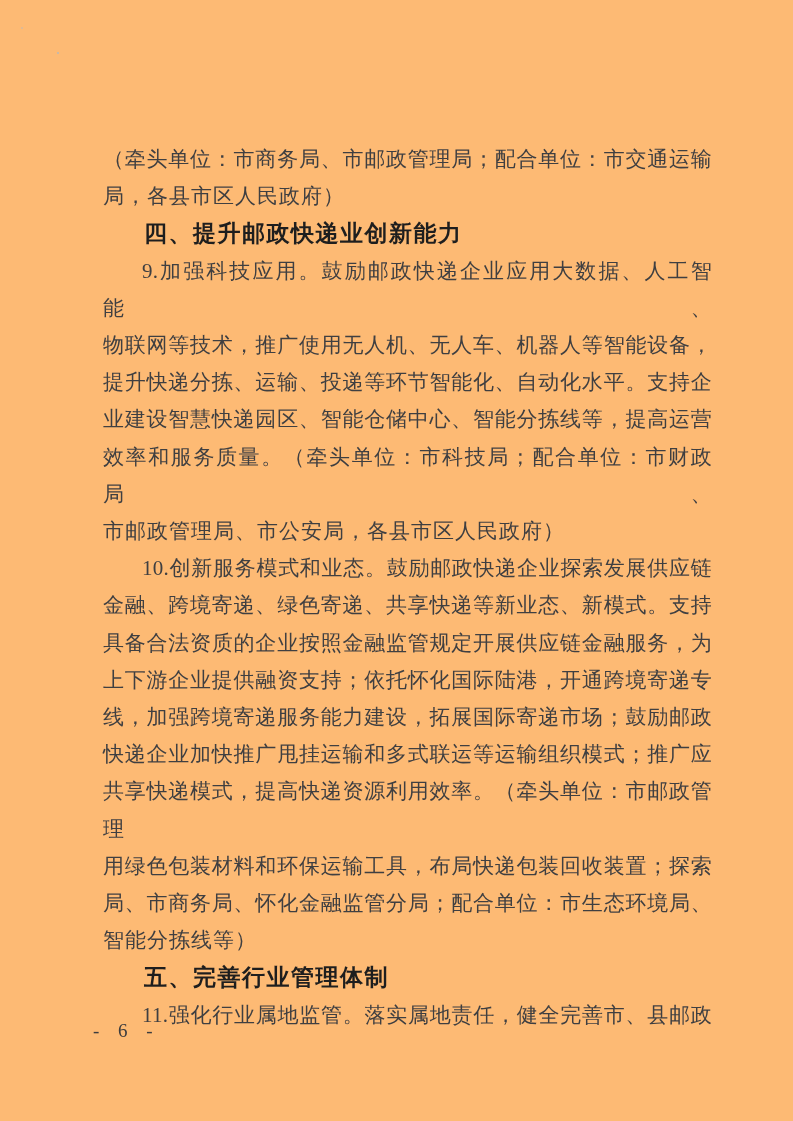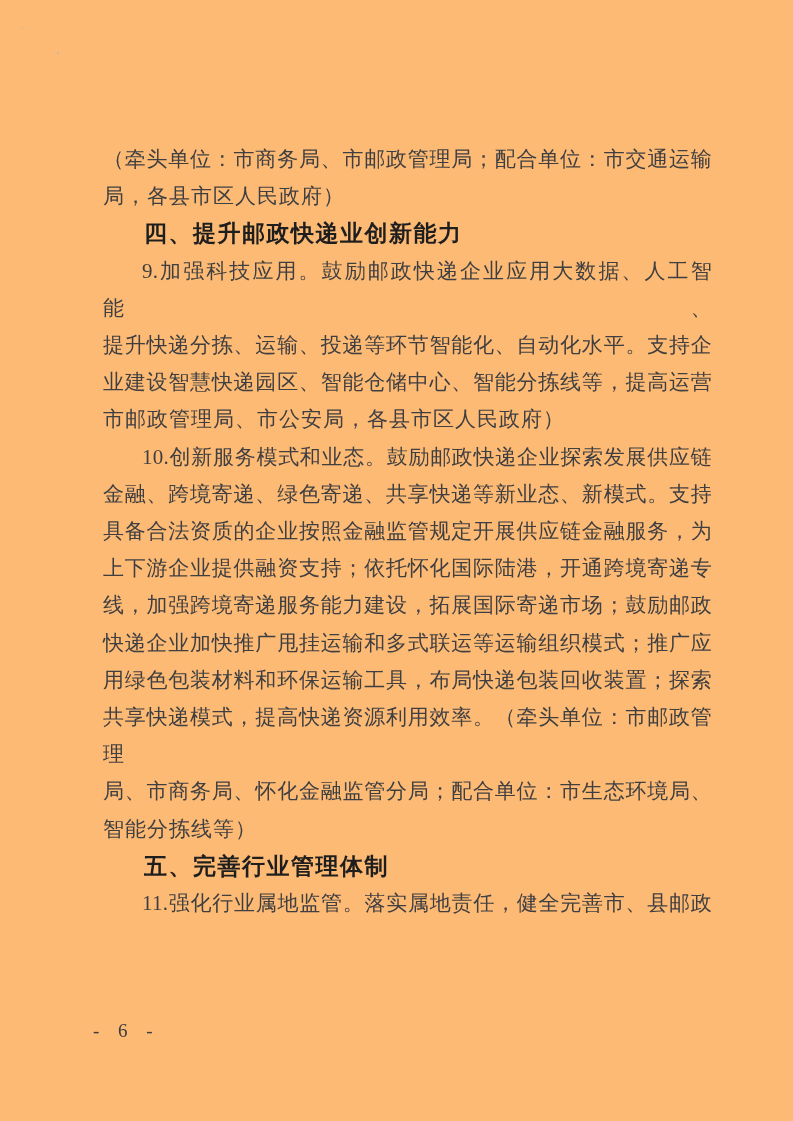--- a/index.html
+++ b/index.html
@@ -72,31 +72,33 @@
 
 <div class="page">
   <span class="speck speck-1"></span>
   <span class="speck speck-2"></span>
 
   <div class="content" id="doc-content">
       <div class="line body">（牵头单位：市商务局、市邮政管理局；配合单位：市交通运输</div>
       <div class="line body flush">局，各县市区人民政府）</div>
       <div class="line heading">四、提升邮政快递业创新能力</div>
       <div class="line body indent">9.加强科技应用。鼓励邮政快递企业应用大数据、人工智能、</div>
+      <div class="line body">物联网等技术，推广使用无人机、无人车、机器人等智能设备，</div>
       <div class="line body">提升快递分拣、运输、投递等环节智能化、自动化水平。支持企</div>
       <div class="line body">业建设智慧快递园区、智能仓储中心、智能分拣线等，提高运营</div>
+      <div class="line body">效率和服务质量。（牵头单位：市科技局；配合单位：市财政局、</div>
       <div class="line body flush">市邮政管理局、市公安局，各县市区人民政府）</div>
       <div class="line body indent">10.创新服务模式和业态。鼓励邮政快递企业探索发展供应链</div>
       <div class="line body">金融、跨境寄递、绿色寄递、共享快递等新业态、新模式。支持</div>
       <div class="line body">具备合法资质的企业按照金融监管规定开展供应链金融服务，为</div>
       <div class="line body">上下游企业提供融资支持；依托怀化国际陆港，开通跨境寄递专</div>
       <div class="line body">线，加强跨境寄递服务能力建设，拓展国际寄递市场；鼓励邮政</div>
       <div class="line body">快递企业加快推广甩挂运输和多式联运等运输组织模式；推广应</div>
+      <div class="line body">共享快递模式，提高快递资源利用效率。（牵头单位：市邮政管理</div>
       <div class="line body">用绿色包装材料和环保运输工具，布局快递包装回收装置；探索</div>
-      <div class="line body">共享快递模式，提高快递资源利用效率。（牵头单位：市邮政管理</div>
       <div class="line body">局、市商务局、怀化金融监管分局；配合单位：市生态环境局、</div>
       <div class="line body flush">智能分拣线等）</div>
       <div class="line heading">五、完善行业管理体制</div>
       <div class="line body indent">11.强化行业属地监管。落实属地责任，健全完善市、县邮政</div>
     </div>
 
   <div class="page-number">- 6 -</div>
 </div>
 
 </body></html>

